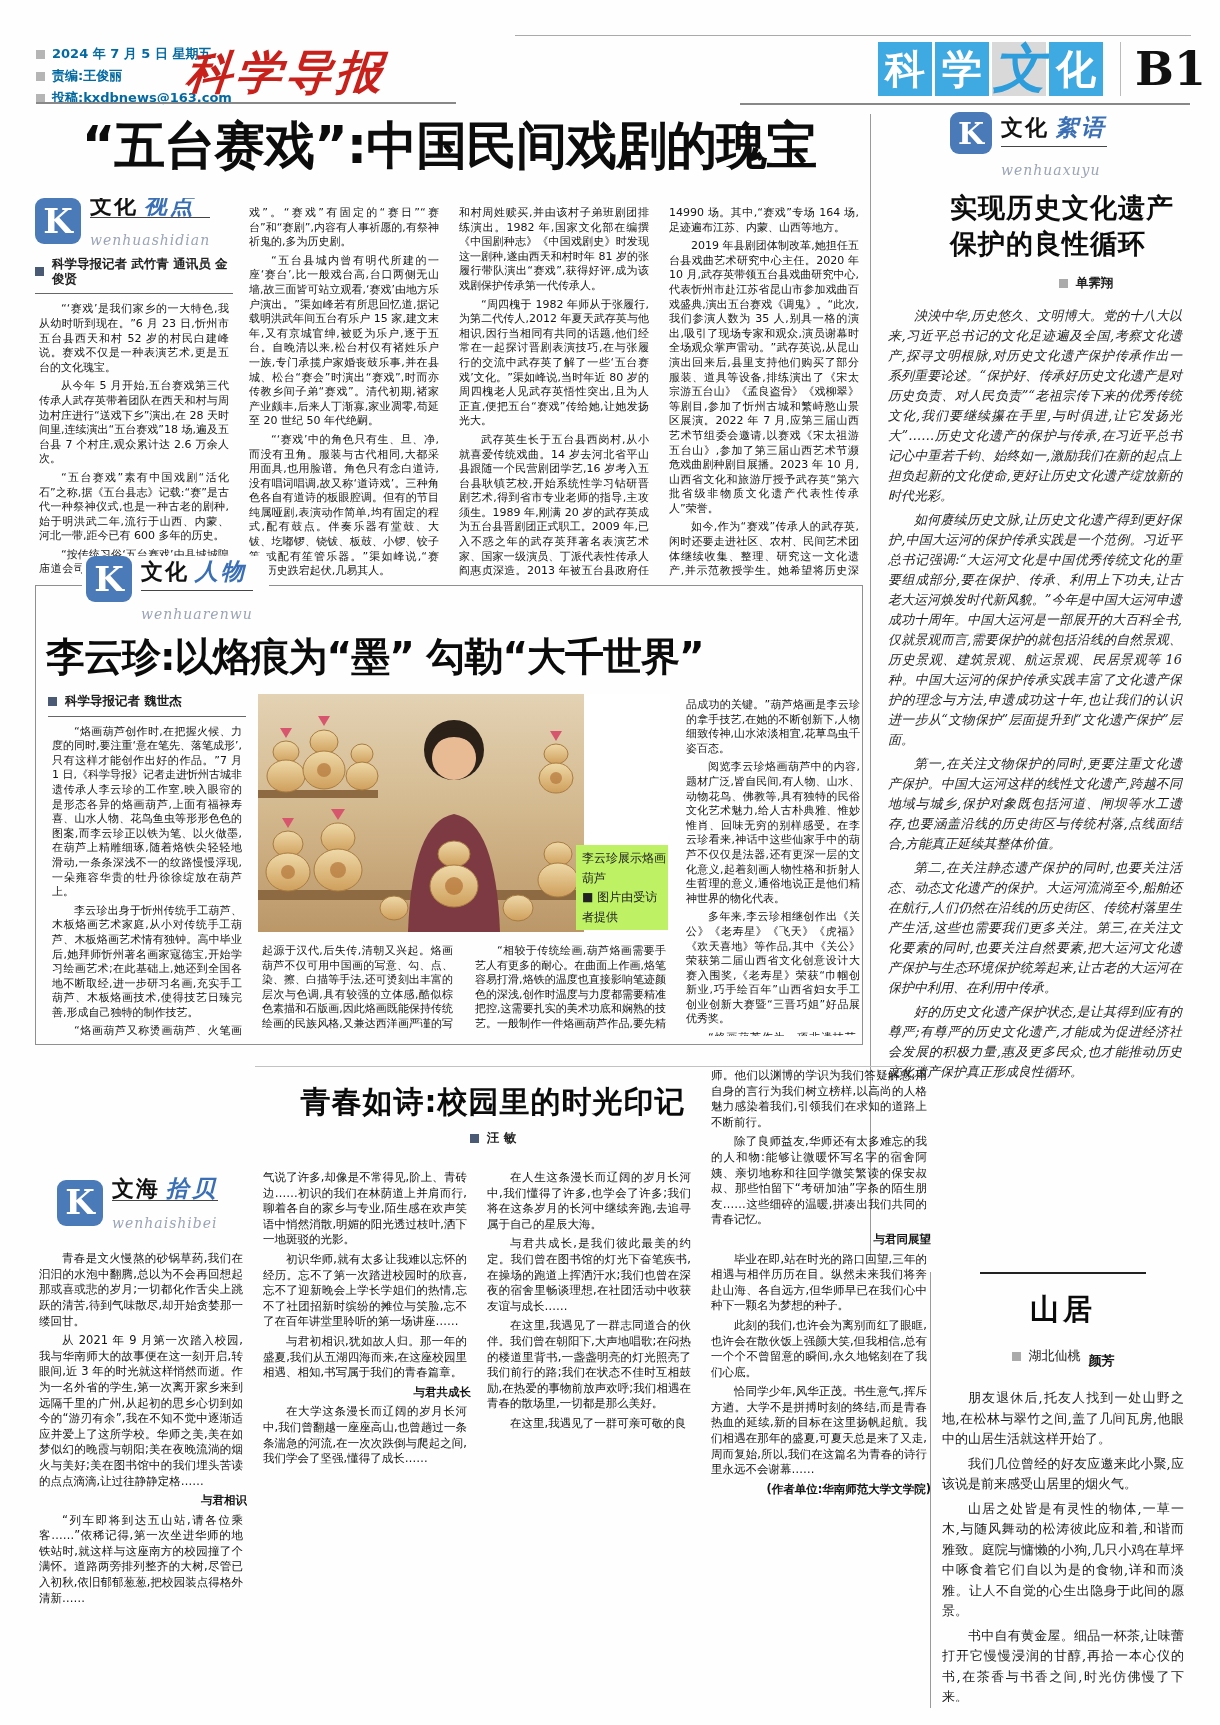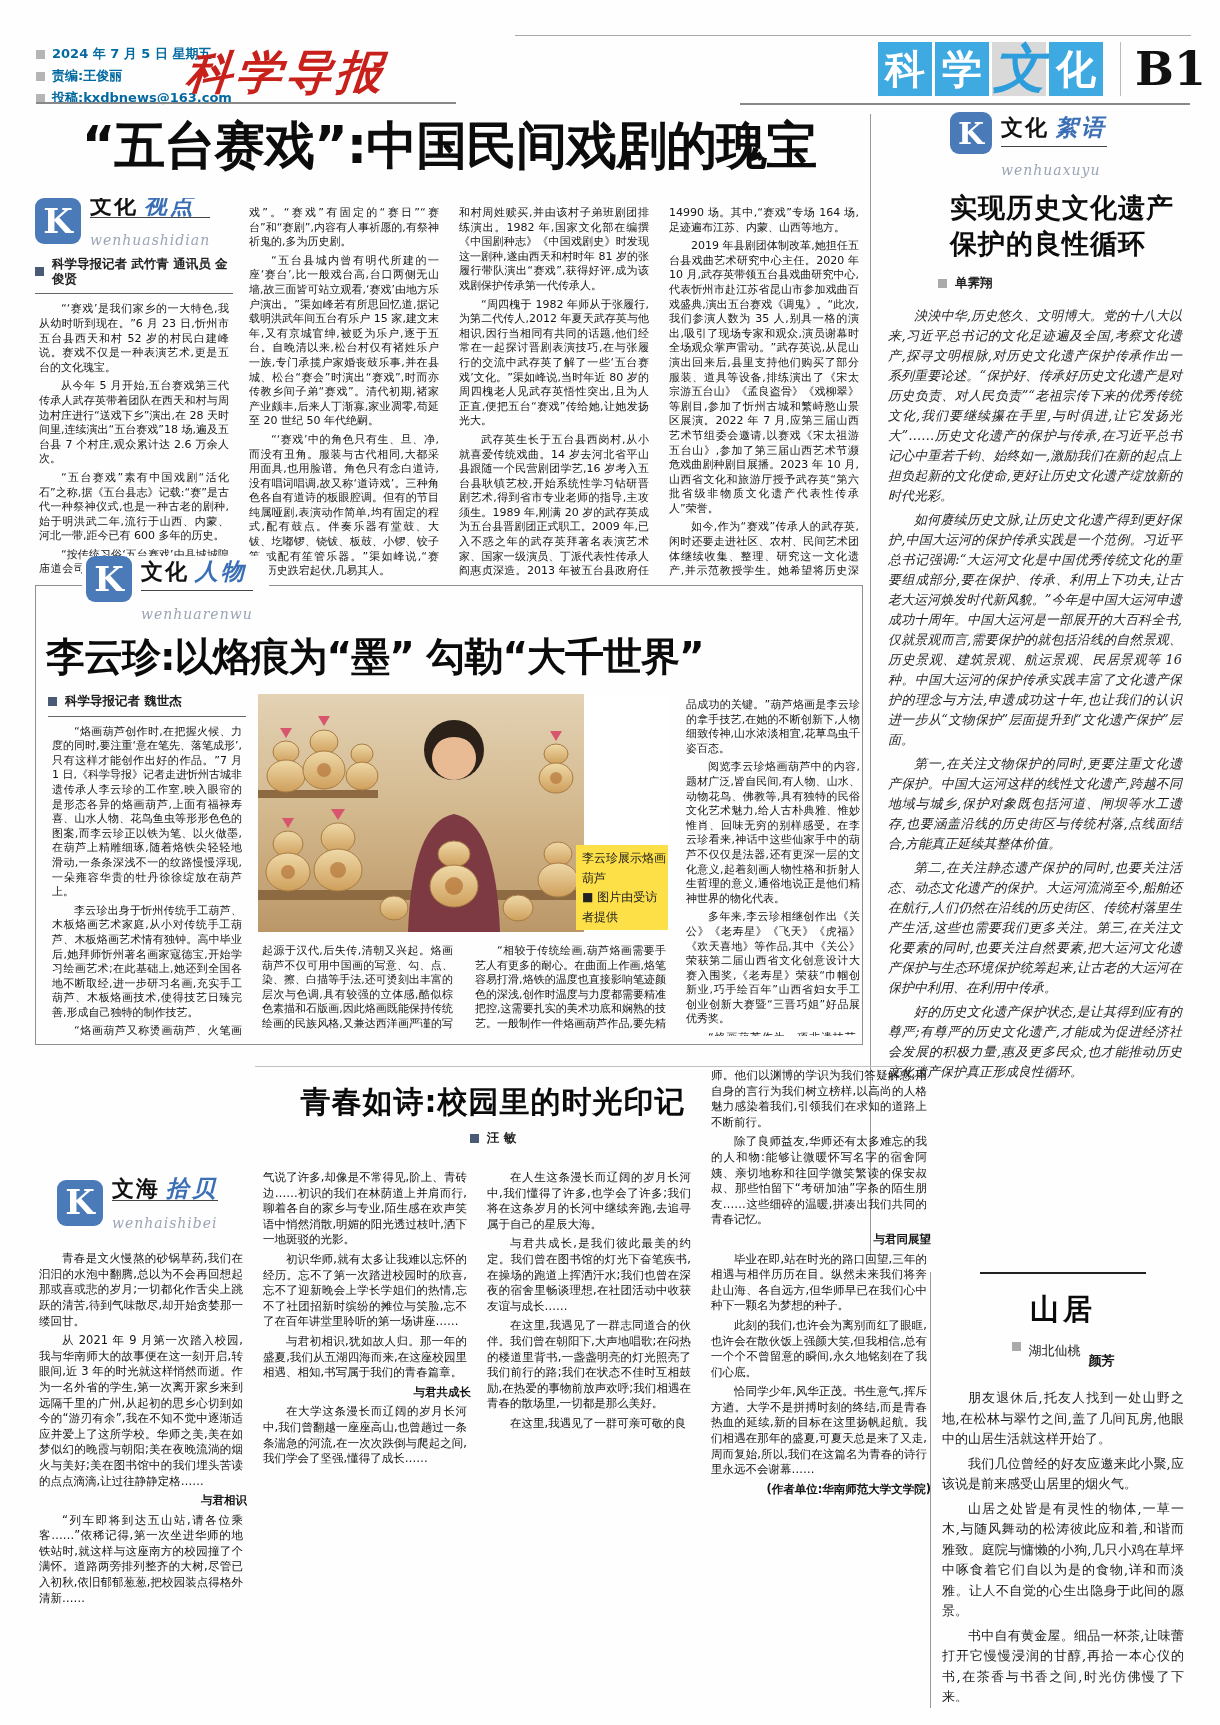--- a/index.html
+++ b/index.html
@@ -51,35 +51,35 @@
   .mainheadline{left:38px;top:112px;width:822px;text-align:center;font-size:51px;font-weight:900;
                 letter-spacing:-1px;color:#0c0c0c;white-space:nowrap;}
   #art1{left:35px;top:198px;width:828px;height:380px;display:flex;gap:12px;}
   .a1col{width:198px;flex:0 0 aupx;flex:0 0 198px;font-size:11px;line-height:14.6px;}
   #art1 .kbadge{margin-bottom:10px;}
 
   
   #xuyu{left:884px;top:112px;width:302px;}
   #xuyu .kbadge{margin-left:66px;margin-bottom:12px;}
   .xuyu-headline{font-size:27px;font-weight:900;line-height:1.35;color:#0c0c0c;margin-left:66px;letter-spacing:1px;}
-  #xuyu .byline{margin:12px 0 10px 54px;}
+  #xuyu .byline{margin:12px 0 10px 102px;justify-content:center;}
   #xuyu .byline .sqd{background:#aaa;}
   #xuyu-body{height:878px;font-family:"DejaVu Serif","Liberation Serif",serif;font-style:italic;
              font-size:13px;line-height:20px;color:#1d1d1d;}
 
   
   #renwu-box{left:35px;top:585px;width:826px;height:458px;border:1px solid #8f8f8f;}
   #renwu-badge{position:absolute;left:46px;top:-30px;background:#fefefe;padding:0 16px 0 4px;}
   .renwu-headline{margin:44px 0 8px 10px;font-size:39px;font-weight:900;letter-spacing:-1px;white-space:nowrap;color:#0b0b0b;}
   .rw-row{display:flex;gap:12px;padding:2px 10px 0 12px;height:342px;}
   .rw-col1{width:198px;flex:0 0 198px;font-size:11px;line-height:14.6px;}
   .rw-mid{width:412px;flex:0 0 412px;display:flex;flex-direction:column;}
   .rw-photo{position:relative;width:412px;height:238px;background:#d8c5a5;}
   .rw-photo svg{position:absolute;left:0;top:0;}
-  .rw-caption{position:absolute;right:2px;bottom:2px;width:84px;background:#fde047;font-size:12px;line-height:1.65;
+  .rw-caption{position:absolute;right:2px;bottom:2px;width:84px;background:#bef264;font-size:12px;line-height:1.65;
               padding:4px 2px 2px 6px;color:#222;}
   .rw-subcols{display:flex;gap:14px;margin-top:8px;height:92px;}
   .rw-subcol{width:199px;font-size:11px;line-height:14.6px;overflow:hidden;}
   .rw-col4{width:182px;flex:0 0 182px;font-size:11px;line-height:14.6px;}
 
   
   #shibei{left:35px;top:1058px;width:896px;height:652px;}
   .sb-toprule{position:absolute;left:220px;top:8px;width:676px;height:1px;background:#c2c2c2;}
   .sb-headline{position:absolute;left:228px;top:24px;width:460px;text-align:center;font-size:30px;font-weight:900;
                letter-spacing:1px;color:#0b0b0b;white-space:nowrap;}
@@ -88,21 +88,21 @@
   #sb-c1{left:0px;top:118px;width:212px;height:534px;}
   #sb-c1 .kbadge{margin:4px 0 20px 22px;}
   #sb-c2{left:224px;top:108px;width:212px;height:544px;}
   #sb-c3{left:448px;top:108px;width:212px;height:544px;}
   #sb-c4{left:672px;top:6px;width:224px;height:648px;}
 
   
   #shanju{left:938px;top:1272px;width:250px;}
   .sj-rule{width:166px;height:2px;background:#222;margin:0 auto;}
   .sj-title{text-align:center;font-size:29px;font-weight:900;letter-spacing:4px;margin-top:16px;color:#0b0b0b;}
-  .sj-byline{display:flex;justify-content:center;align-items:flex-start;margin-top:12px;font-size:13px;}
+  .sj-byline{display:flex;justify-content:center;align-items:center;margin-top:12px;font-size:13px;}
   .sj-byline .sqd{width:9px;height:9px;background:#aaa;margin-right:8px;}
   .sj-byline b{margin-left:8px;margin-top:10px;}
   #sj-body{margin-top:14px;height:318px;font-size:13px;line-height:20.5px;
            font-family:"DejaVu Serif","Liberation Serif",serif;color:#1c1c1c;}
 
   
   .v1{left:870px;top:114px;width:1px;height:1146px;}
   .v2{left:930px;top:1272px;width:1px;height:436px;}
 </style>
 </head>

